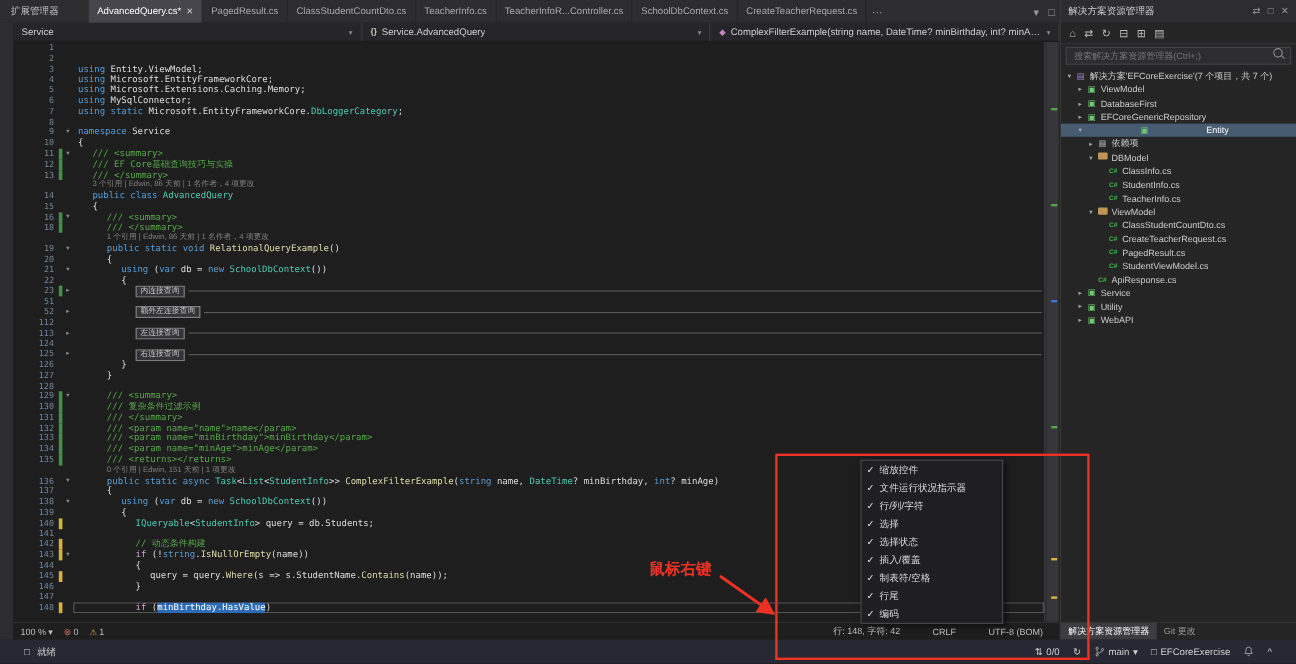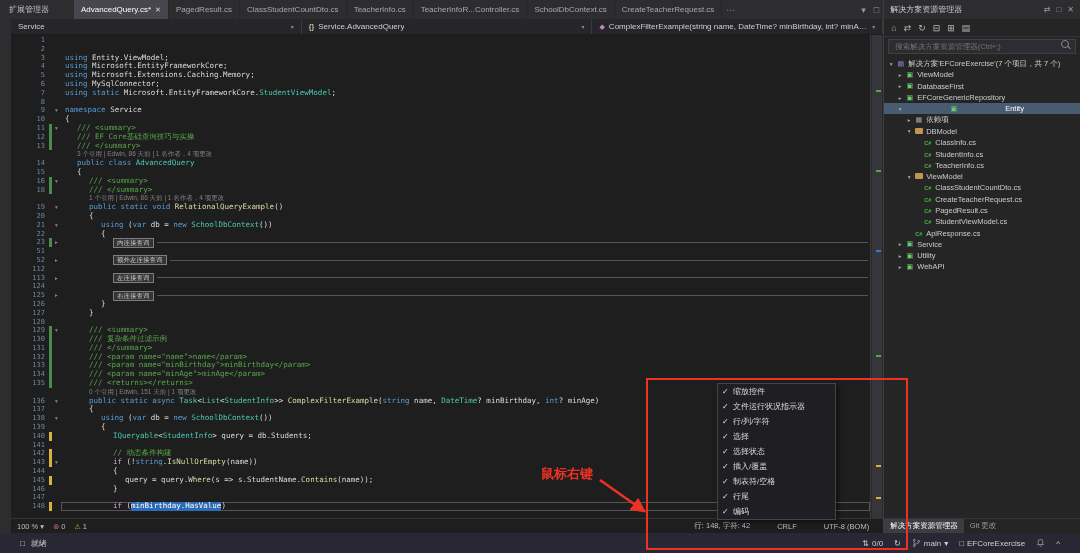--- a/index.html
+++ b/index.html
@@ -233,21 +233,21 @@
                     <span class="p">MySqlConnector;</span>
                   </span>
                 </div>
                 <div class="cl-row">
                   <span class="ln">7</span>
                   <span class="chg"></span>
                   <span class="fa"></span>
                   <span class="lc" style="padding-left: 4px;">
                     <span class="k">using static </span>
                     <span class="p">Microsoft.EntityFrameworkCore.</span>
-                    <span class="ty">StudentViewModel</span>
+                    <span class="ty">DbLoggerCategory</span>
                     <span class="p">;</span>
                   </span>
                 </div>
                 <div class="cl-row">
                   <span class="ln">8</span>
                   <span class="chg"></span>
                   <span class="fa"></span>
                   <span class="lc" style="padding-left: 4px;"></span>
                 </div>
                 <div class="cl-row">

